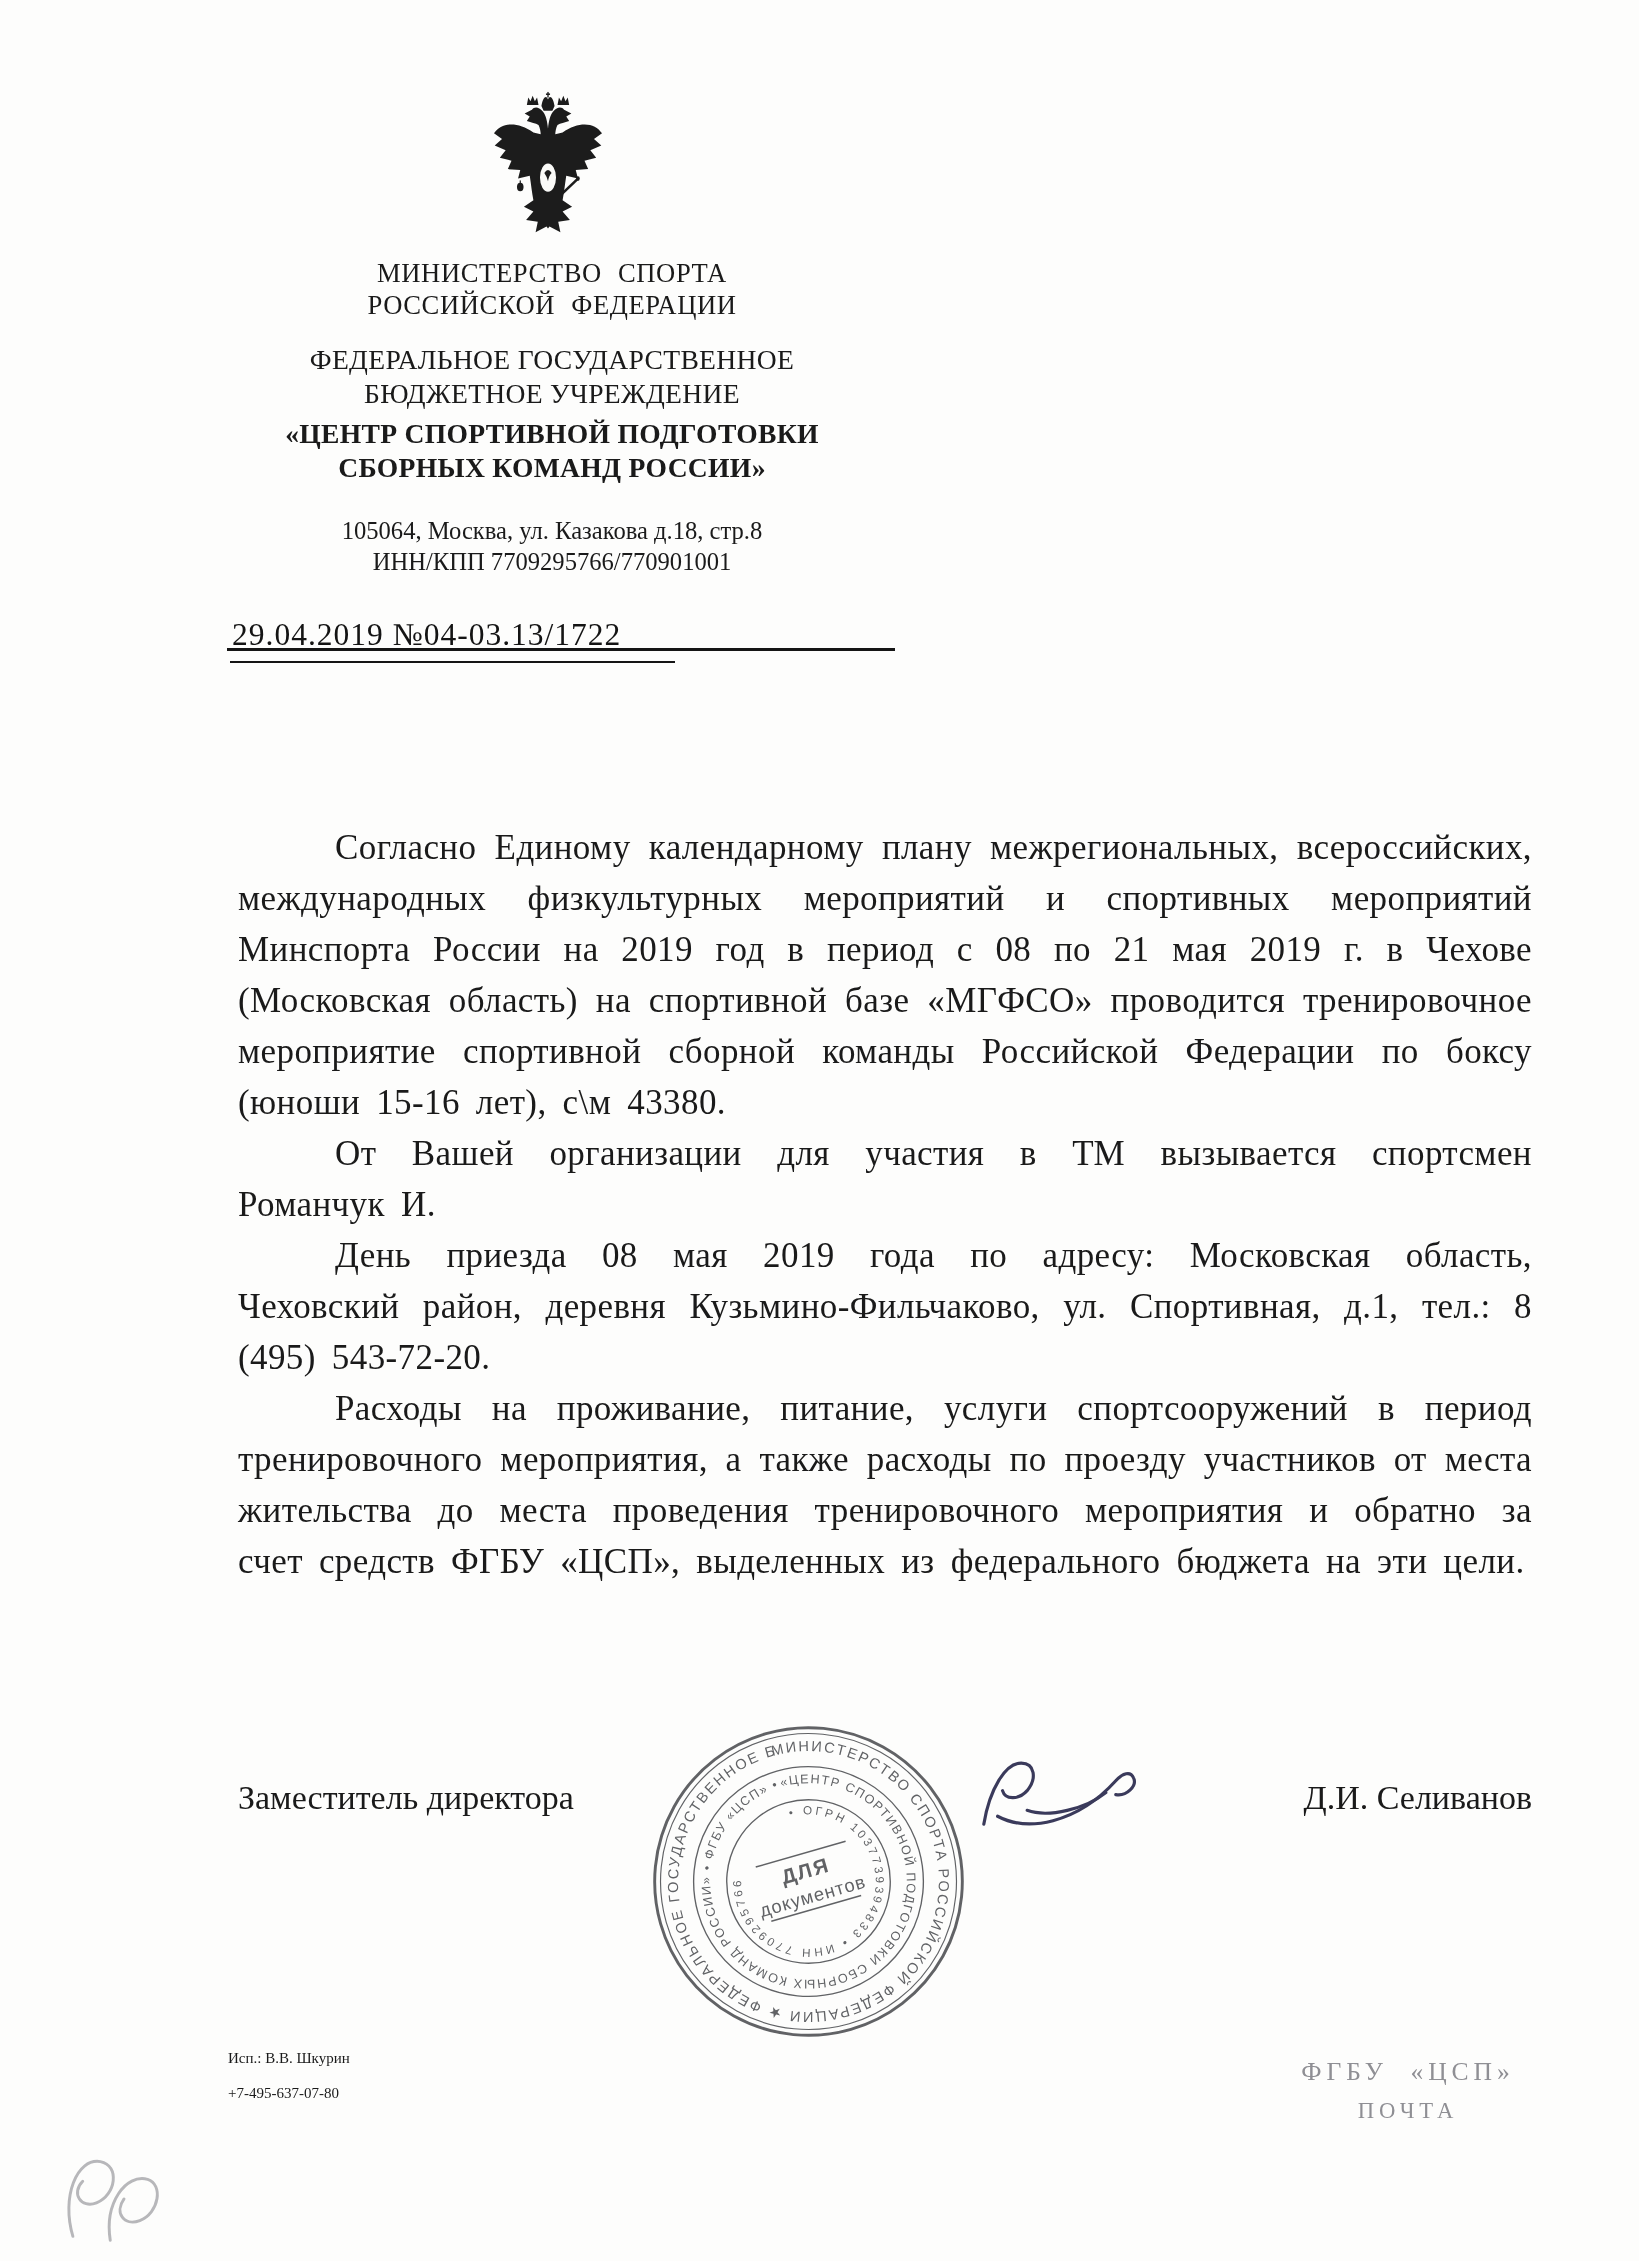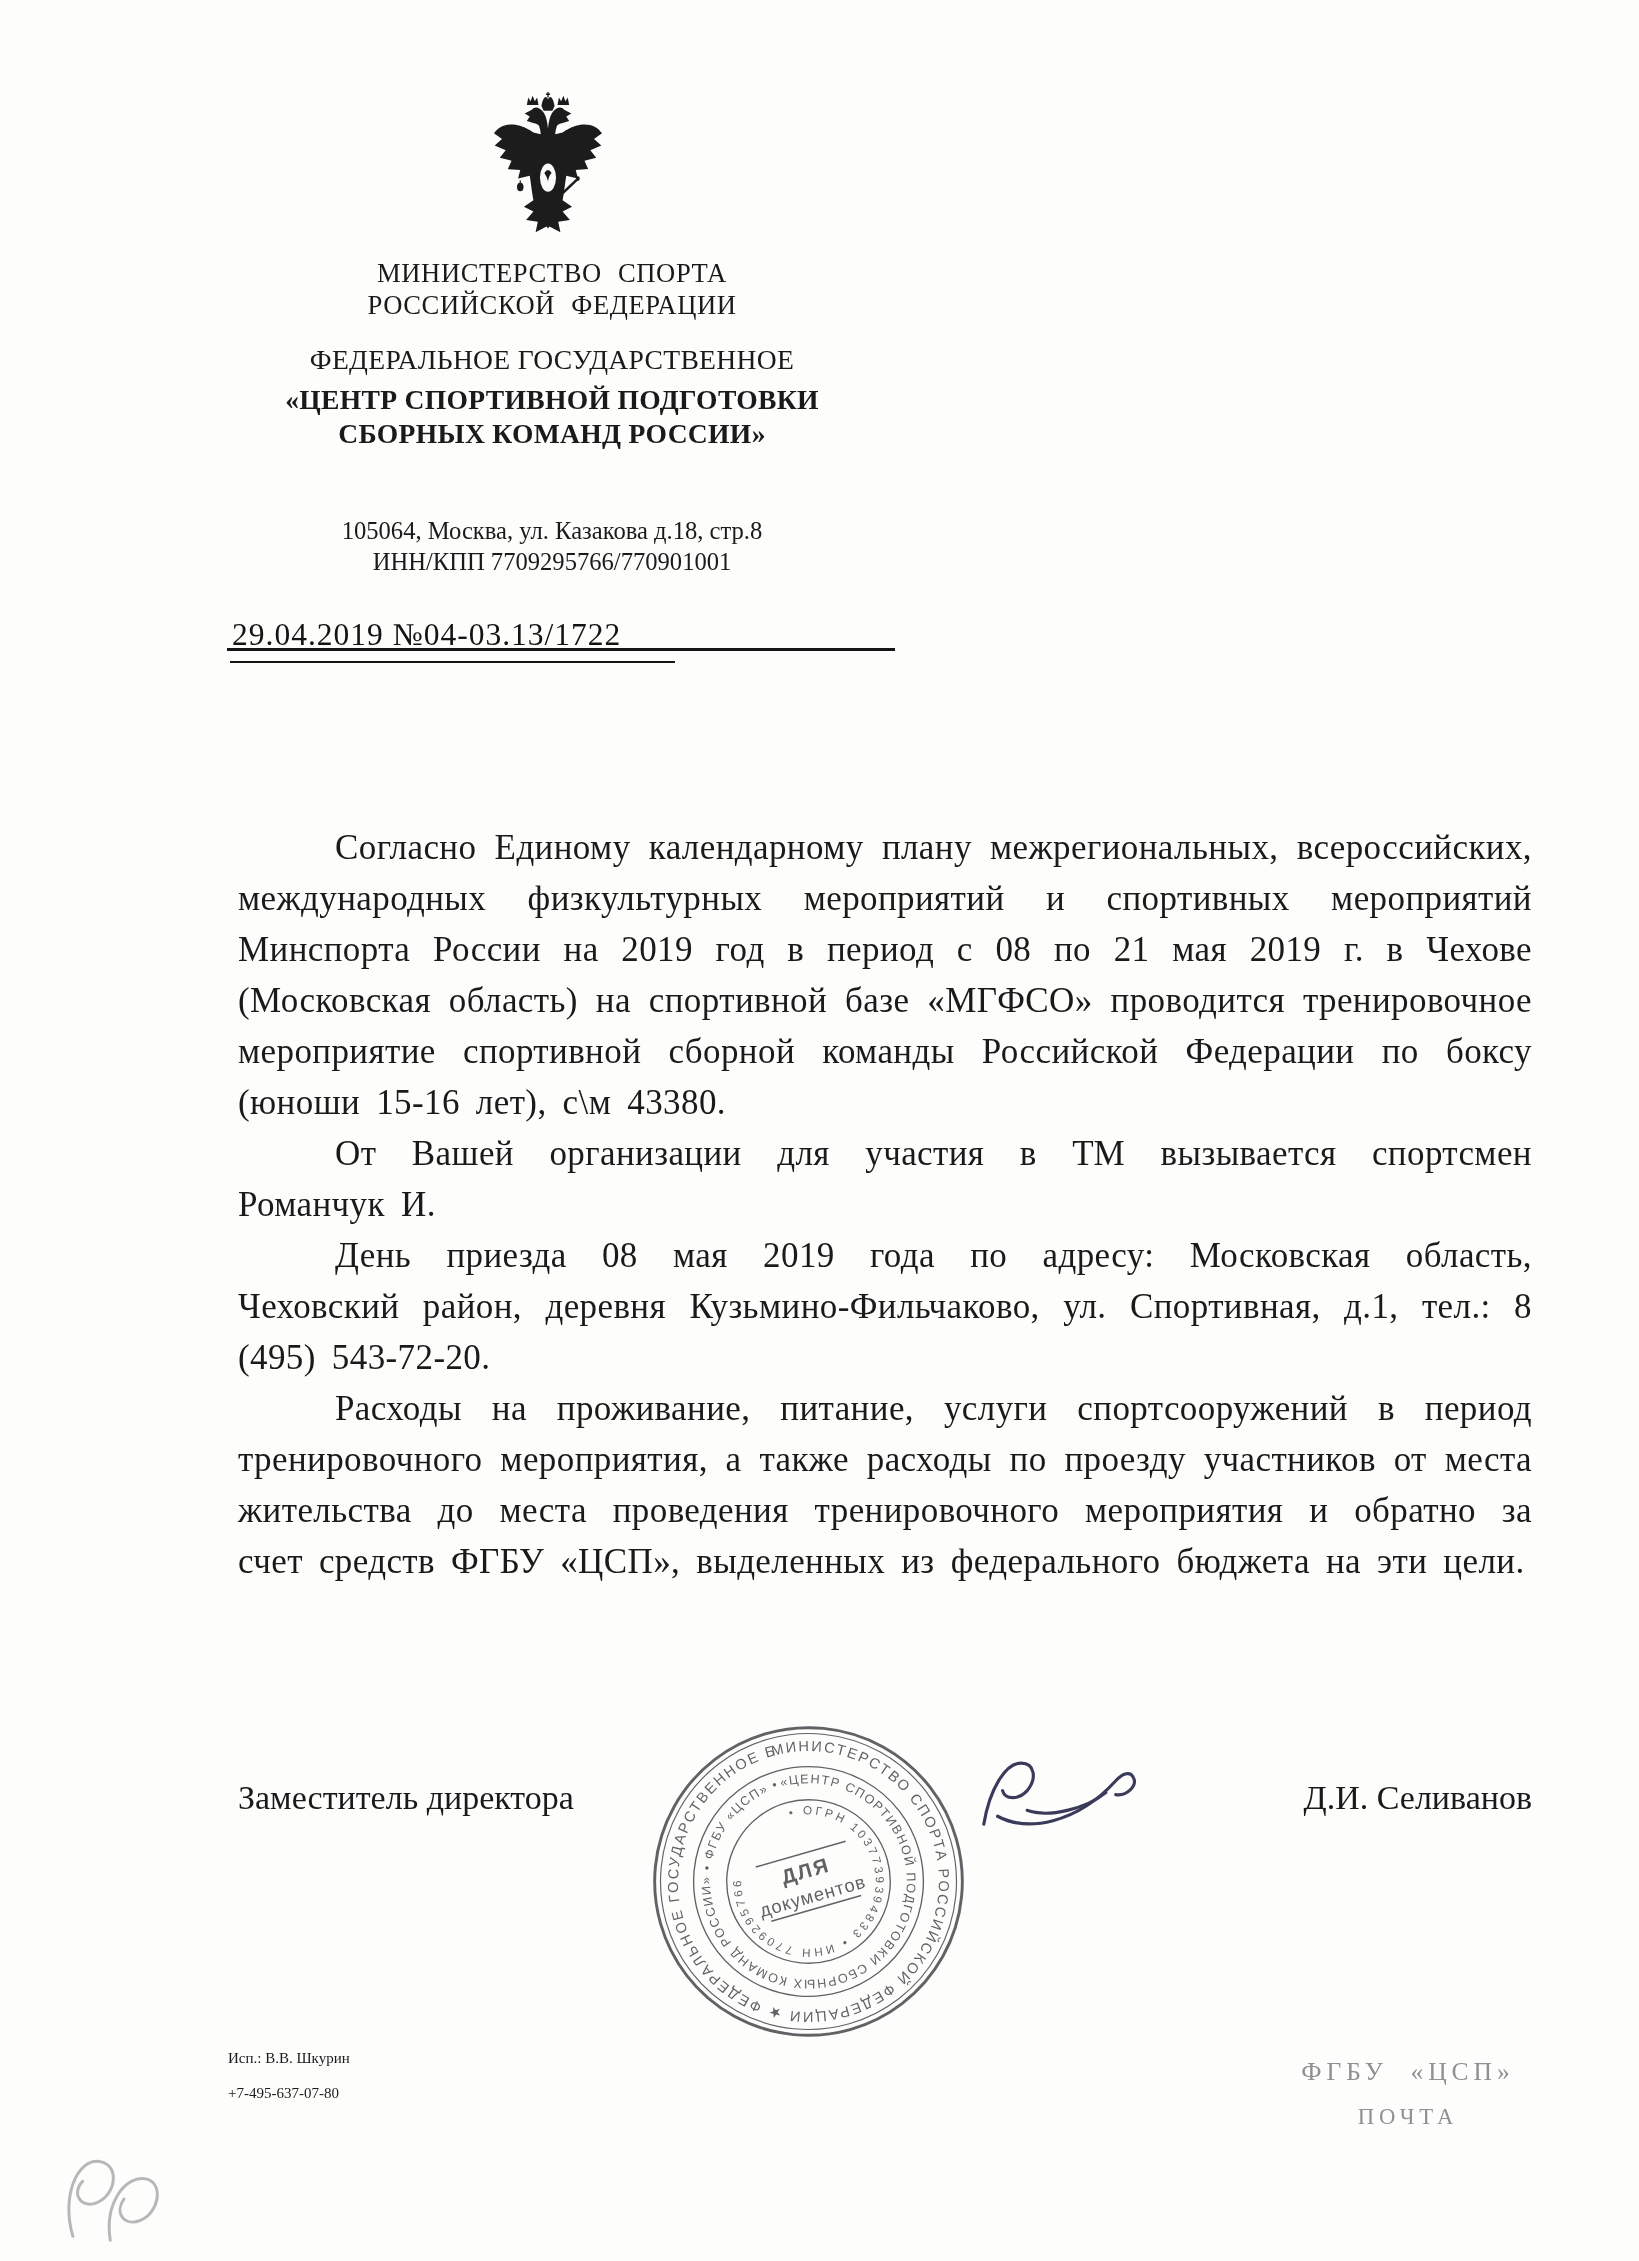--- a/index.html
+++ b/index.html
@@ -65,21 +65,21 @@
     position:absolute;left:228px;top:2041px;
     font-size:15px;line-height:35px;
   }
   .mail-stamp{
     position:absolute;left:1273px;top:2057px;width:270px;
     text-align:center;color:#8f8f94;
     font-family:Liberation Serif, serif;
     letter-spacing:4.9px;
   }
   .mail-stamp .ms1{font-size:25.6px;white-space:pre;}
-  .mail-stamp .ms2{font-size:22.7px;margin-top:17px;white-space:pre;}
+  .mail-stamp .ms2{font-size:22.7px;margin-top:11px;white-space:pre;}
   .pencil-scribble{position:absolute;left:51px;top:2138px;width:148px;height:120px;}
 </style>
 </head>
 <body>
 
 <div class="page">
 
   <div class="emblem">
     <svg viewBox="0 0 200 170" width="146" height="160" preserveAspectRatio="none">
       <defs>
@@ -114,20 +114,21 @@
     </svg>
   </div>
 
   <div class="ministry">
     <div>МИНИСТЕРСТВО СПОРТА</div>
     <div>РОССИЙСКОЙ ФЕДЕРАЦИИ</div>
   </div>
 
   <div class="org">
     <div>ФЕДЕРАЛЬНОЕ ГОСУДАРСТВЕННОЕ</div>
+    <div>БЮДЖЕТНОЕ УЧРЕЖДЕНИЕ</div>
     <div class="bold first">«ЦЕНТР СПОРТИВНОЙ ПОДГОТОВКИ</div>
     <div class="bold">СБОРНЫХ КОМАНД РОССИИ»</div>
   </div>
 
   <div class="addr">
     <div>105064, Москва, ул. Казакова д.18, стр.8</div>
     <div>ИНН/КПП 7709295766/770901001</div>
   </div>
 
   <div class="ref-text">29.04.2019 №04-03.13/1722</div>

